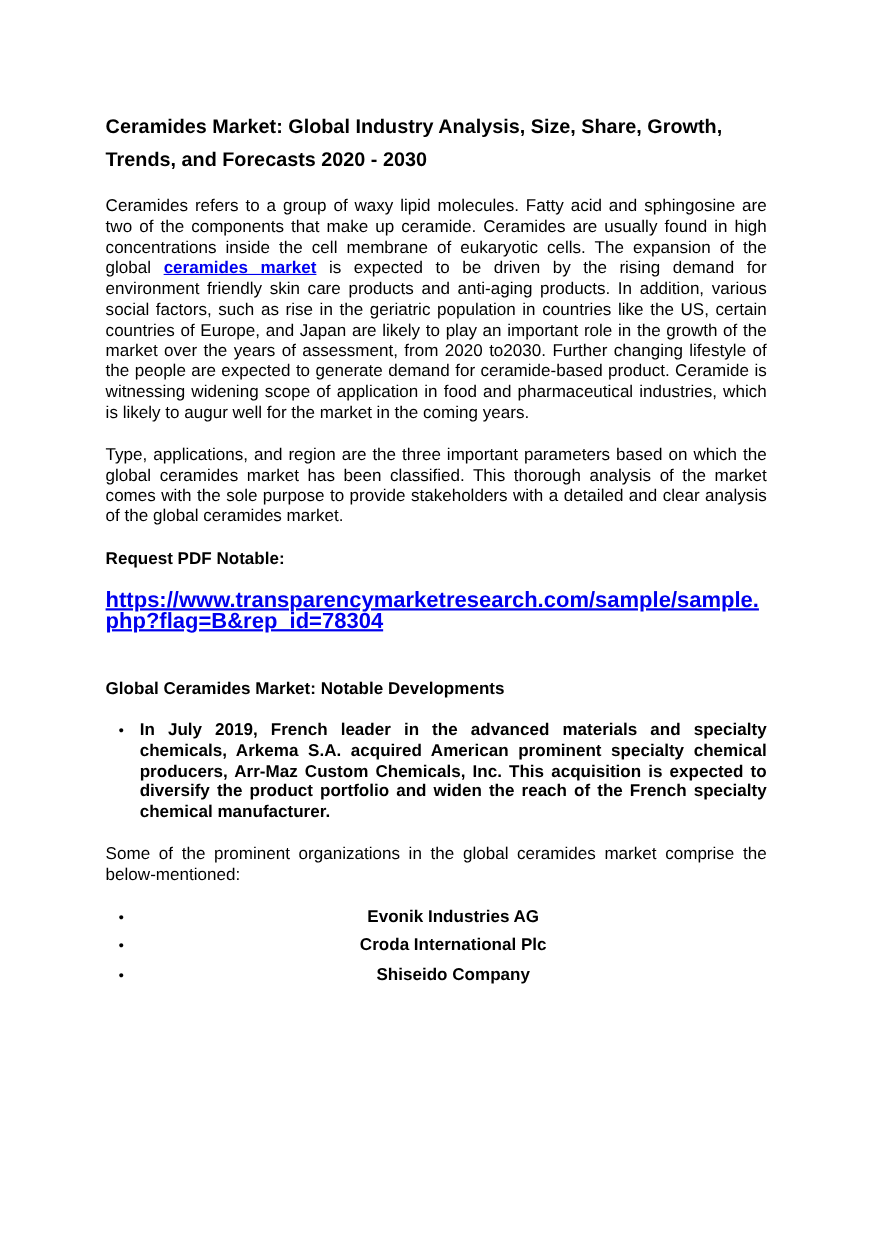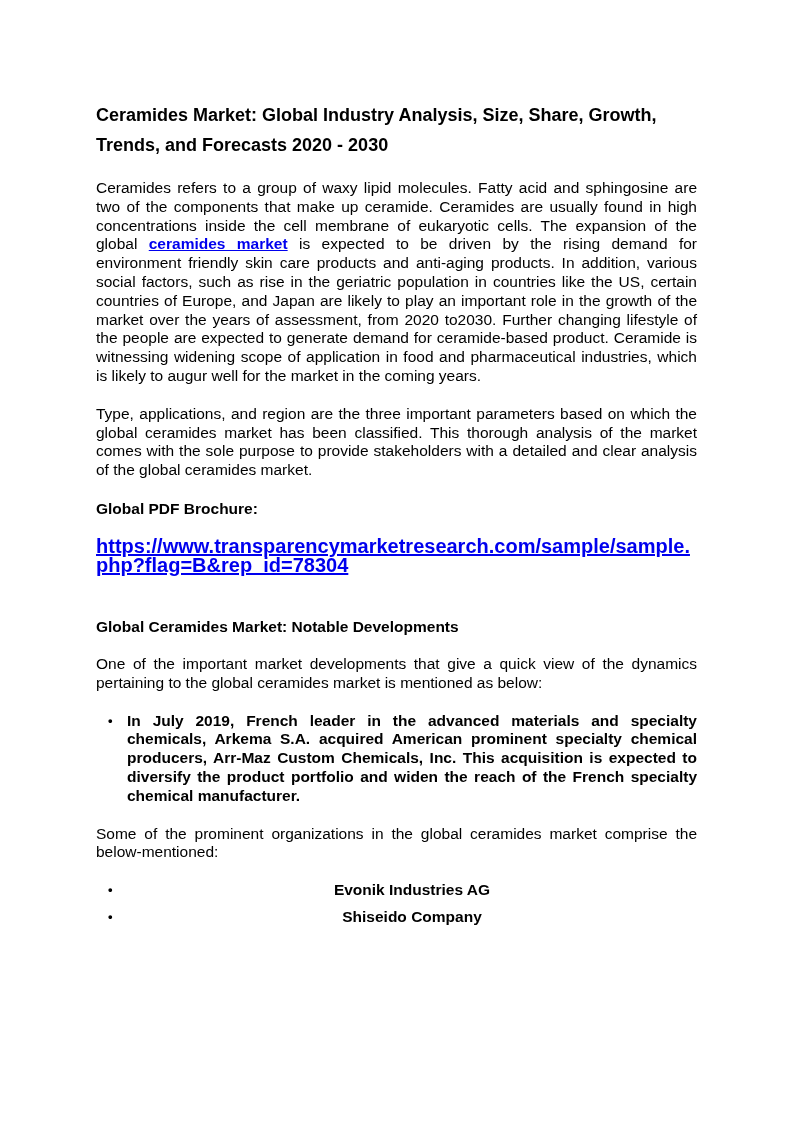--- a/index.html
+++ b/index.html
@@ -82,32 +82,32 @@
 
 <div class="page">
 
   <h1 class="doc-title">Ceramides Market: Global Industry Analysis, Size, Share, Growth, Trends, and Forecasts 2020 - 2030</h1>
 
 
   <p class="body-text"><span>Ceramides refers to a group of waxy lipid molecules. Fatty acid and sphingosine are two of the components that make up ceramide. Ceramides are usually found in high concentrations inside the cell membrane of eukaryotic cells. The expansion of the global </span><a href="#" class="inline-link">ceramides market</a><span> is expected to be driven by the rising demand for environment friendly skin care products and anti-aging products. In addition, various social factors, such as rise in the geriatric population in countries like the US, certain countries of Europe, and Japan are likely to play an important role in the growth of the market over the years of assessment, from 2020 to2030. Further changing lifestyle of the people are expected to generate demand for ceramide-based product. Ceramide is witnessing widening scope of application in food and pharmaceutical industries, which is likely to augur well for the market in the coming years.</span></p>
 
   <p class="body-text">Type, applications, and region are the three important parameters based on which the global ceramides market has been classified. This thorough analysis of the market comes with the sole purpose to provide stakeholders with a detailed and clear analysis of the global ceramides market.</p>
 
-  <h2 class="heading">Global PDF Brochure:</h2>
+  <h2 class="heading">Request PDF Notable:</h2>
 
   <p class="link-para"><a href="#" class="block-link">https://www.transparencymarketresearch.com/sample/sample.php?flag=B&amp;rep_id=78304</a></p>
 
   <h2 class="heading h-developments">Global Ceramides Market: Notable Developments</h2>
 
-  <p class="body-text">One of the important market developments that give a quick view of the dynamics pertaining to the global ceramides market is mentioned as below:</p>
 
   <ul class="bullets">
     <li class="body-text" style="margin-top:0;">In July 2019, French leader in the advanced materials and specialty chemicals, Arkema S.A. acquired American prominent specialty chemical producers, Arr-Maz Custom Chemicals, Inc. This acquisition is expected to diversify the product portfolio and widen the reach of the French specialty chemical manufacturer.</li>
   </ul>
 
   <p class="body-text">Some of the prominent organizations in the global ceramides market comprise the below-mentioned:</p>
 
   <ul class="bullets companies">
     <li>Evonik Industries AG</li>
+    <li>Croda International Plc</li>
     <li>Shiseido Company</li>
   </ul>
 
 </div>
 
 </body></html>

